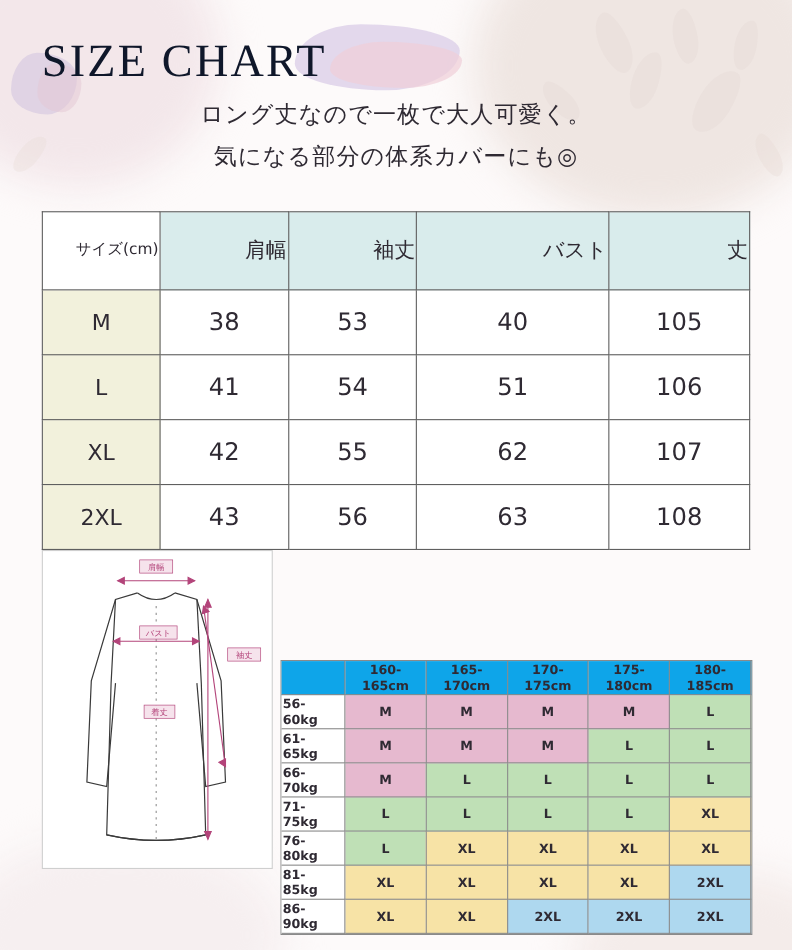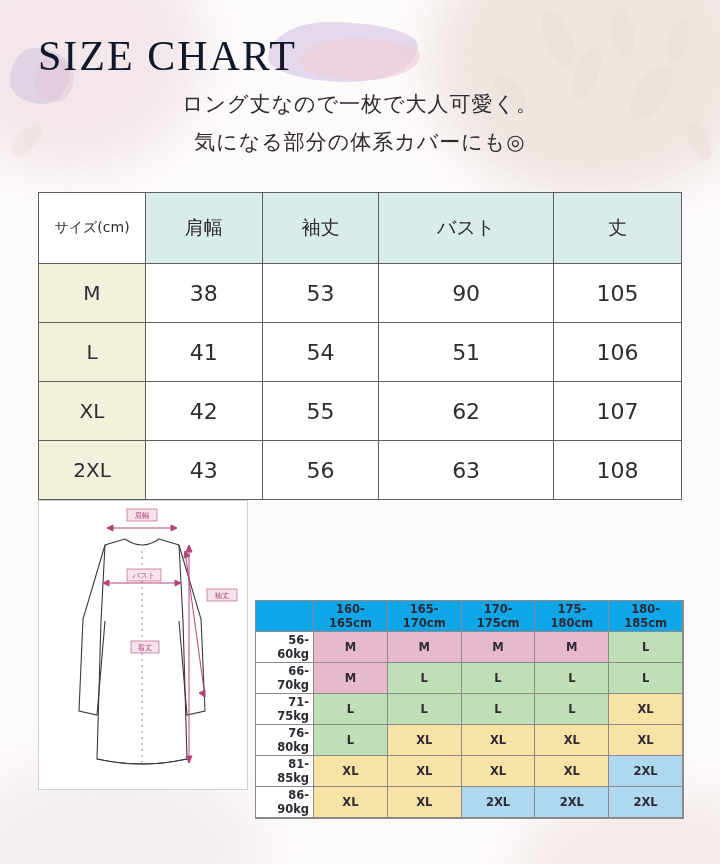--- a/index.html
+++ b/index.html
@@ -57,21 +57,21 @@
     z-index:2;
     background:#fff;
   }
   #size-table td, #size-table th {
     border:1px solid #5f5f5f;
     text-align:center;
     font-family:"DejaVu Sans", sans-serif;
     font-weight:normal;
     color:#2f2a33;
   }
-  #size-table thead th { height:68px; font-size:19px; }
+  #size-table thead th { height:68px; font-size:19px;text-align:right; }
   #size-table thead th.corner { background:#ffffff; font-size:14px; width:104px; line-height:1.25; }
   #size-table thead th.hd { background:#d9ecec; }
   #size-table tbody td { height:56px; font-size:22px; }
   #size-table tbody td.rowlabel { background:#f2f1dc; font-size:20px; }
 
   
   #illus {
     position:absolute;
     left:38px; top:500px;
     width:208px; height:288px;
@@ -104,21 +104,21 @@
     border:1px solid #8a8a8a;
     text-align:center;
     font-family:"DejaVu Sans", sans-serif;
     font-size:11.5px;
     font-weight:bold;
     color:#2f2a33;
     height:18px;
   }
   #ref-table thead th { background:#0ea5e9; border-top:none; }
   #ref-table thead th.blank { border-left:none; }
-  #ref-table td.wlabel { background:#ffffff; text-align:right; padding-right:4px; border-left:none; }
+  #ref-table td.wlabel { background:#ffffff; text-align:left; padding-right:4px; border-left:none; }
   .c-M  { background:#e6b9cf; }
   .c-L  { background:#bfe0b6; }
   .c-XL { background:#f7e3a6; }
   .c-2XL{ background:#aed8ef; }
 </style>
 </head>
 <body>
 
 <div id="bg-deco">
   <div class="blob" style="left:-60px;top:-70px;width:260px;height:240px;background:#f3e7ea;"></div>
@@ -155,21 +155,21 @@
       <th class="hd">袖丈</th>
       <th class="hd">バスト</th>
       <th class="hd">丈</th>
     </tr>
   </thead>
   <tbody>
     <tr>
       <td class="rowlabel">M</td>
       <td>38</td>
       <td>53</td>
-      <td>90</td>
+      <td>40</td>
       <td>105</td>
     </tr>
     <tr>
       <td class="rowlabel">L</td>
       <td>41</td>
       <td>54</td>
       <td>51</td>
       <td>106</td>
     </tr>
     <tr>
@@ -257,20 +257,28 @@
     <tbody>
       <tr>
         <td class="wlabel">56-60kg</td>
         <td class="c-M">M</td>
         <td class="c-M">M</td>
         <td class="c-M">M</td>
         <td class="c-M">M</td>
         <td class="c-L">L</td>
       </tr>
       <tr>
+        <td class="wlabel">61-65kg</td>
+        <td class="c-M">M</td>
+        <td class="c-M">M</td>
+        <td class="c-M">M</td>
+        <td class="c-L">L</td>
+        <td class="c-L">L</td>
+      </tr>
+      <tr>
         <td class="wlabel">66-70kg</td>
         <td class="c-M">M</td>
         <td class="c-L">L</td>
         <td class="c-L">L</td>
         <td class="c-L">L</td>
         <td class="c-L">L</td>
       </tr>
       <tr>
         <td class="wlabel">71-75kg</td>
         <td class="c-L">L</td>

